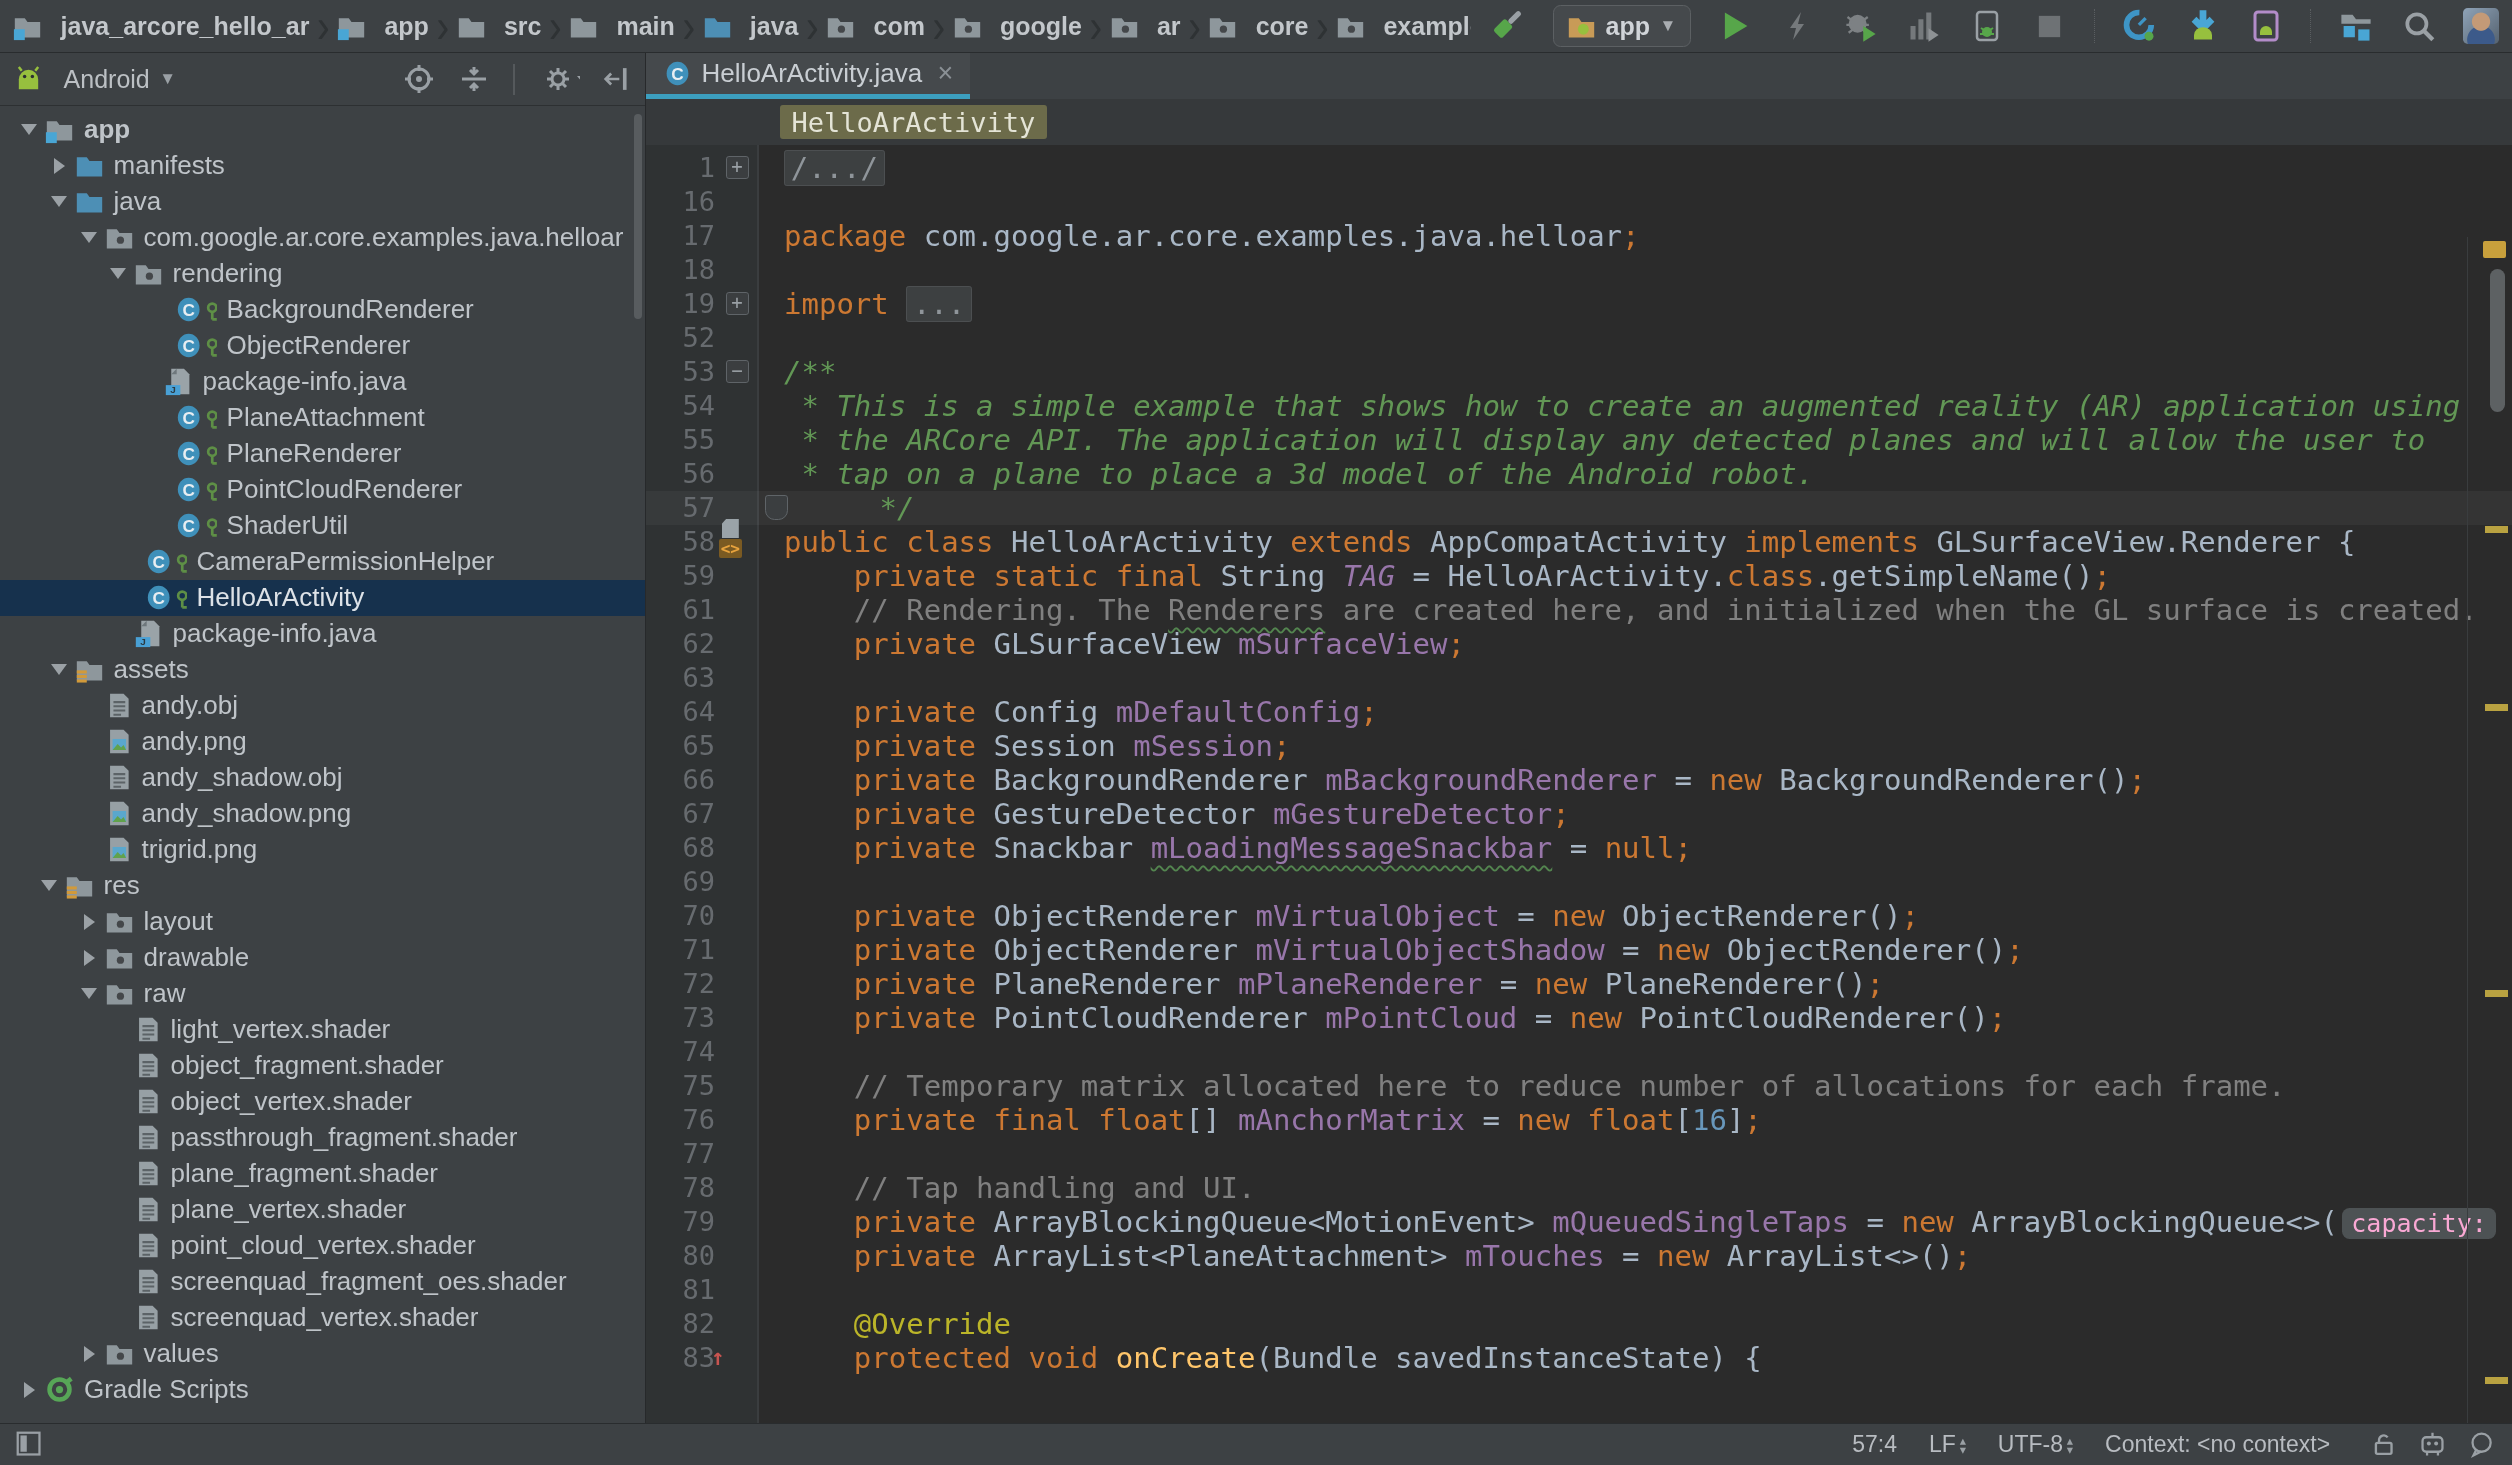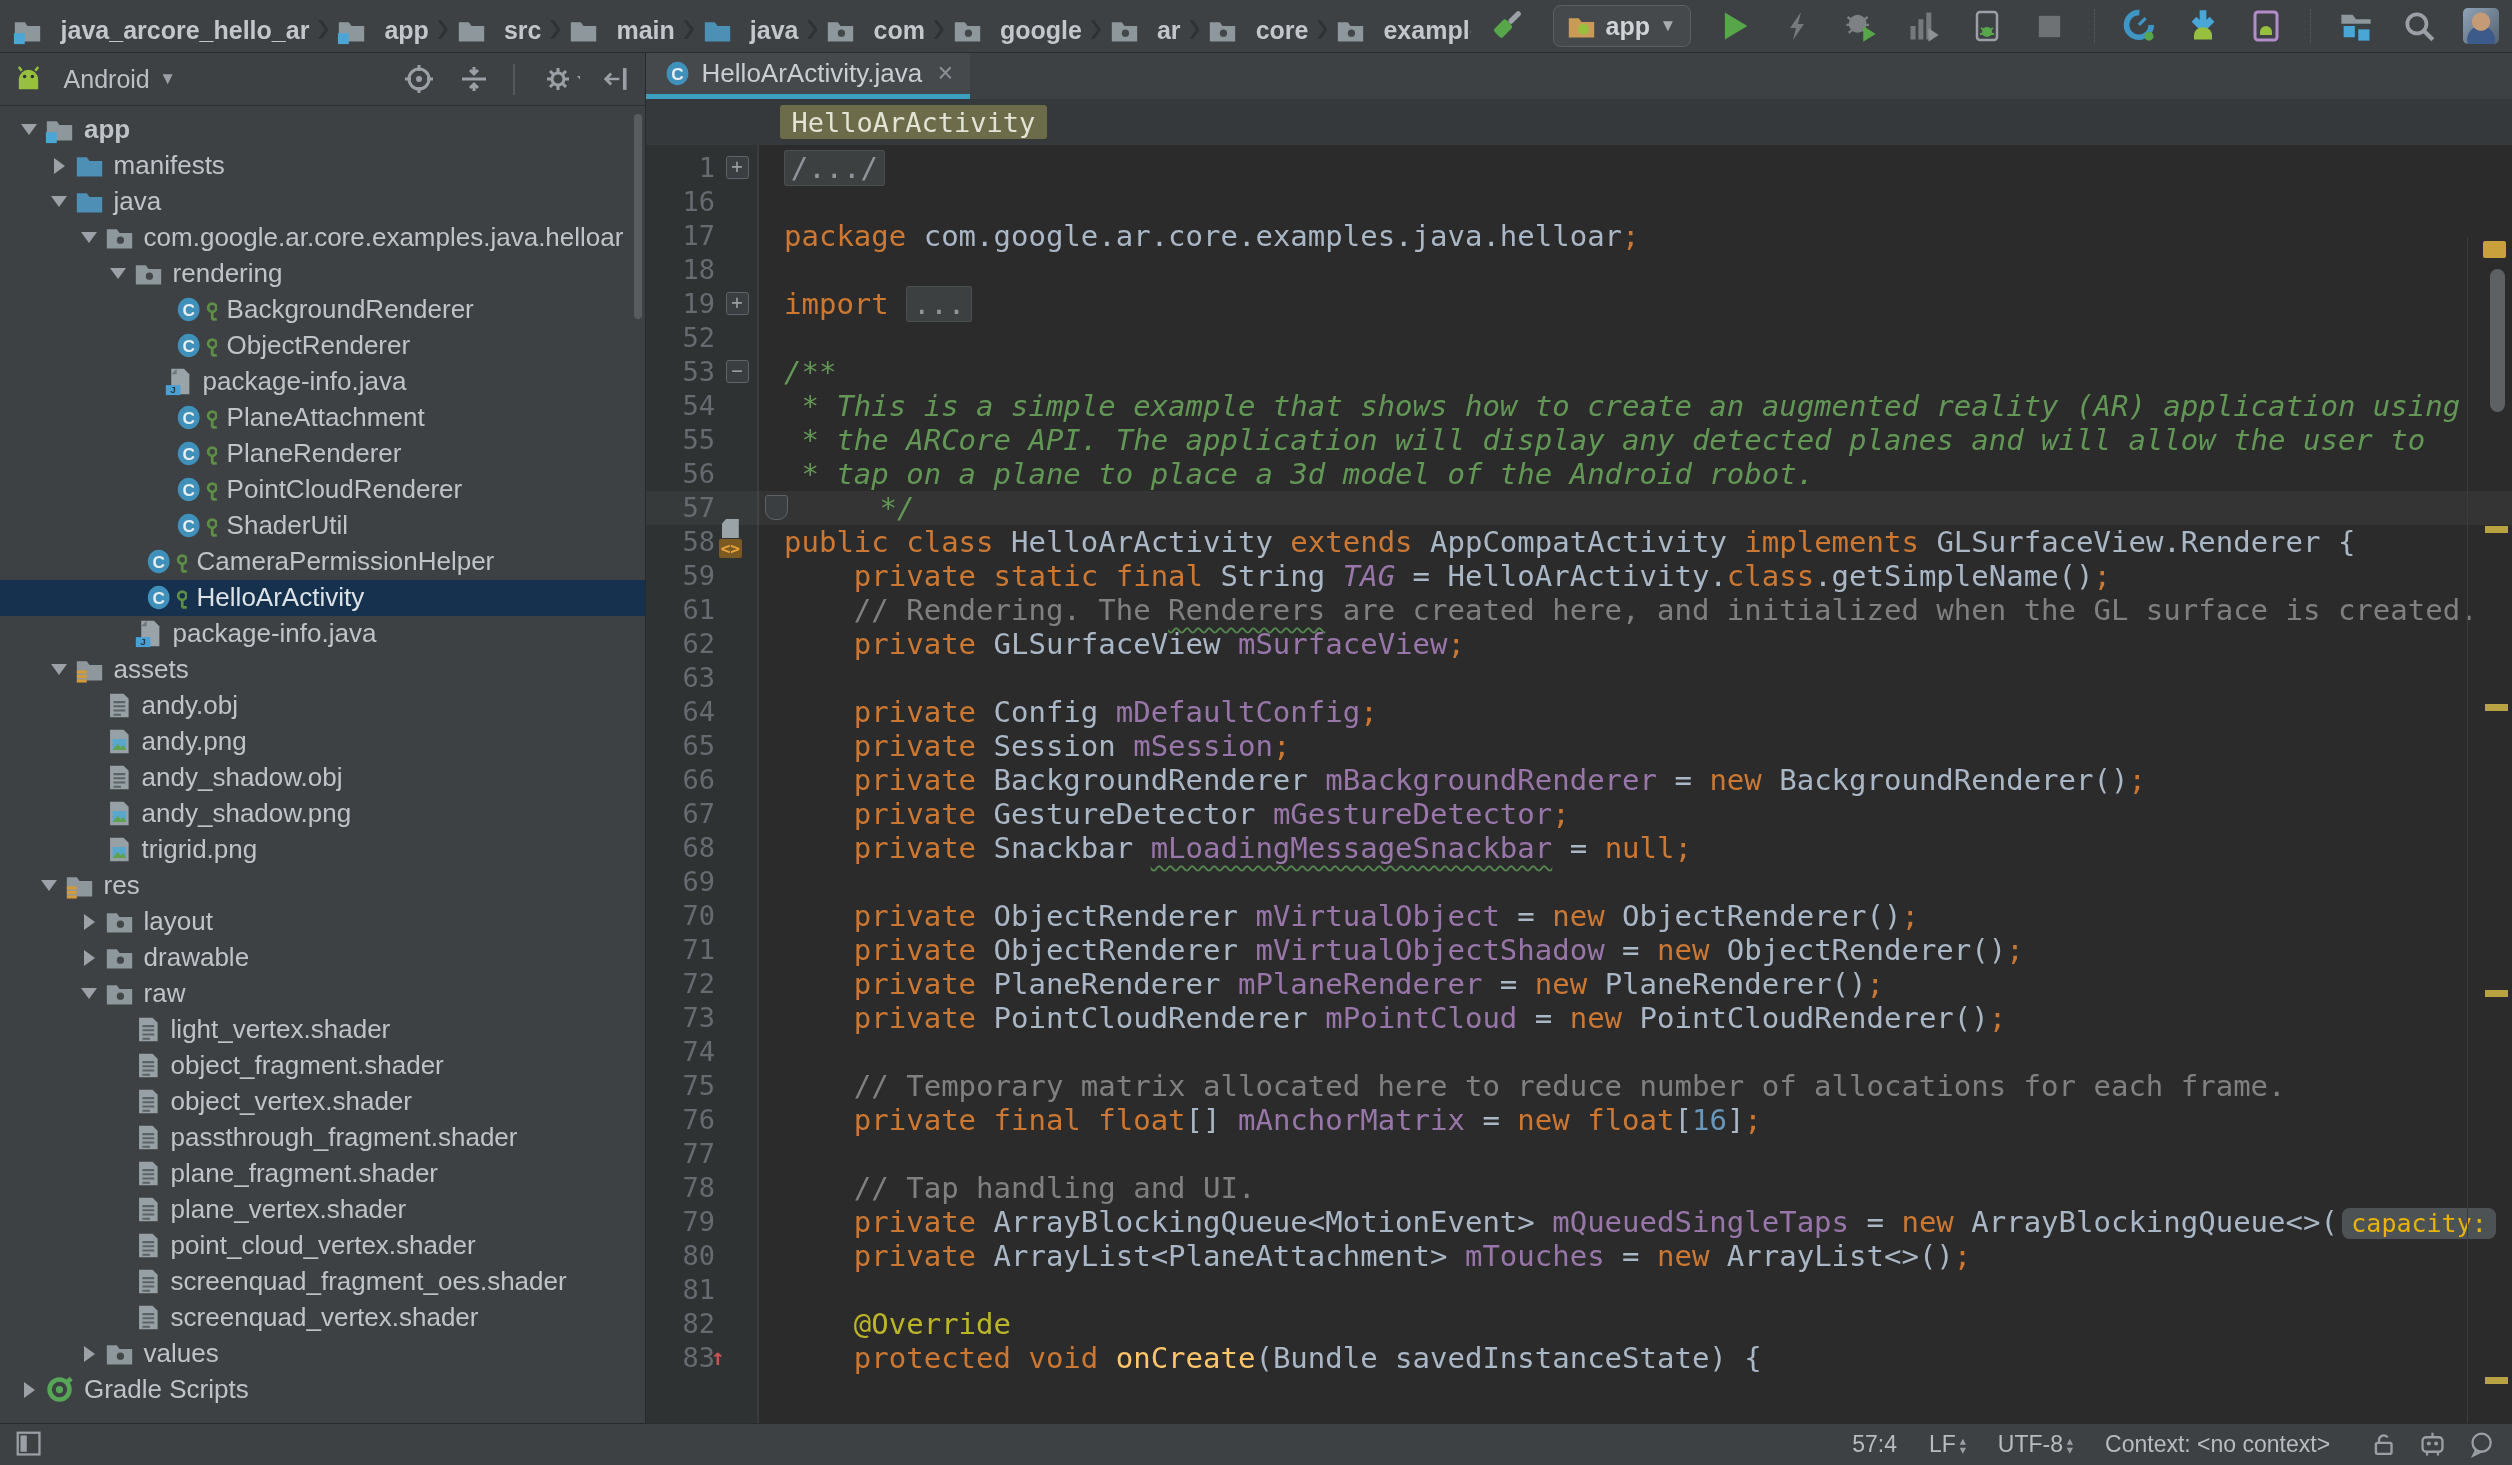--- a/index.html
+++ b/index.html
@@ -3,21 +3,21 @@
 <meta charset="utf-8">
 <style>
   * { margin:0; padding:0; box-sizing:border-box; }
   html,body { width:2512px; height:1465px; overflow:hidden; background:#2b2b2b;
               font-family:"Liberation Sans", sans-serif; }
   #app { position:relative; width:2512px; height:1465px; display:flex; flex-direction:column; }
 
   
   .navbar { height:53px; background:#3d4144; border-bottom:1.9px solid #292c2e;
             display:flex; align-items:center; padding:0 13.4px; flex:0 0 auto; }
-  .crumbs { display:flex; align-items:flex-end; flex:1; min-width:0; overflow:hidden; }
+  .crumbs { display:flex; align-items:center; flex:1; min-width:0; overflow:hidden; }
   .crumb { display:flex; align-items:center; gap:8.6px; color:#c3c7cb;
            font-size:25px; font-weight:700; white-space:nowrap; }
   .chev { color:#2e3234; font-size:38px; font-weight:400; margin:0 7.6px; line-height:1; transform:scaleY(1.25); }
   .tb { display:flex; align-items:center; gap:25px; margin-left:19px; }
   .tb .sep { width:1.9px; height:34px; border-left:1.9px dotted #5a5e61; }
   .tbi { width:38px; height:38px; display:flex; align-items:center; justify-content:center; }
   .runpill { display:flex; align-items:center; gap:9.6px; background:#45494c;
              border:1.9px solid #5c6063; border-radius:7.6px; padding:3.8px 13.4px; height:42px; }
   .runpill .lbl { color:#d0d4d8; font-size:25px; font-weight:700; }
   .runpill .dd { color:#a9adb1; font-size:17px; }
@@ -72,21 +72,21 @@
   .gm { width:44px; flex:0 0 auto; display:flex; align-items:center; justify-content:center; position:relative; }
   .ct { padding-left:25px; }
   .tk-k { color:#cc7832; } .tk-p { color:#a9b7c6; }
   .tk-f { color:#9876aa; } .tk-fi { color:#9876aa; font-style:italic; }
   .tk-fw { color:#9876aa; text-decoration:underline wavy #53854f 1.9px; text-underline-offset:6.7px; }
   .tk-c { color:#808080; }
   .tk-cw { color:#808080; text-decoration:underline wavy #53854f 1.9px; text-underline-offset:6.7px; }
   .tk-d { color:#629755; font-style:italic; }
   .tk-n2 { color:#6897bb; } .tk-a { color:#bbb529; } .tk-m { color:#ffc66b; }
   .tk-fold { background:#3d4041; border:1px solid #4c4f51; border-radius:2.9px; color:#8f959a; padding:0 5.7px; }
-  .tk-hint { background:#4d5254; color:#eab308; border-radius:7.6px; padding:1px 9.6px; font-size:25px; margin:0 3.8px; }
+  .tk-hint { background:#4d5254; color:#f9a8d4; border-radius:7.6px; padding:1px 9.6px; font-size:25px; margin:0 3.8px; }
   .fm { width:23px; height:23px; border:1.9px solid #5f6468; border-radius:2.9px; color:#9aa0a5;
         font-size:19px; line-height:19px; text-align:center; background:#3b3e40; }
   .fm.end { border-radius:2.9px 2.9px 9.6px 9.6px; height:25px; }
   .gclass { position:absolute; left:3.8px; top:-5.7px; display:flex; flex-direction:column; align-items:center; }
   .gclass .pg { width:17px; height:19px; background:#9aa3a8; clip-path:polygon(0 25%,25% 0,100% 0,100% 100%,0 100%); }
   .gclass .ab { color:#e8a33d; background:#7a5a22; border-radius:1.9px; font-size:16px; font-weight:700;
                 line-height:19px; padding:0 1.9px; margin-top:1px; }
   .govr { width:25px; height:25px; border:2.9px solid #7d8destroy; border-radius:50%; position:relative; }
   .govr { border-color:#7d8488; }
   .govr:after { content:"↑"; position:absolute; left:-13.4px; top:-5.7px; color:#c75450; font-size:23px; font-weight:700; }

